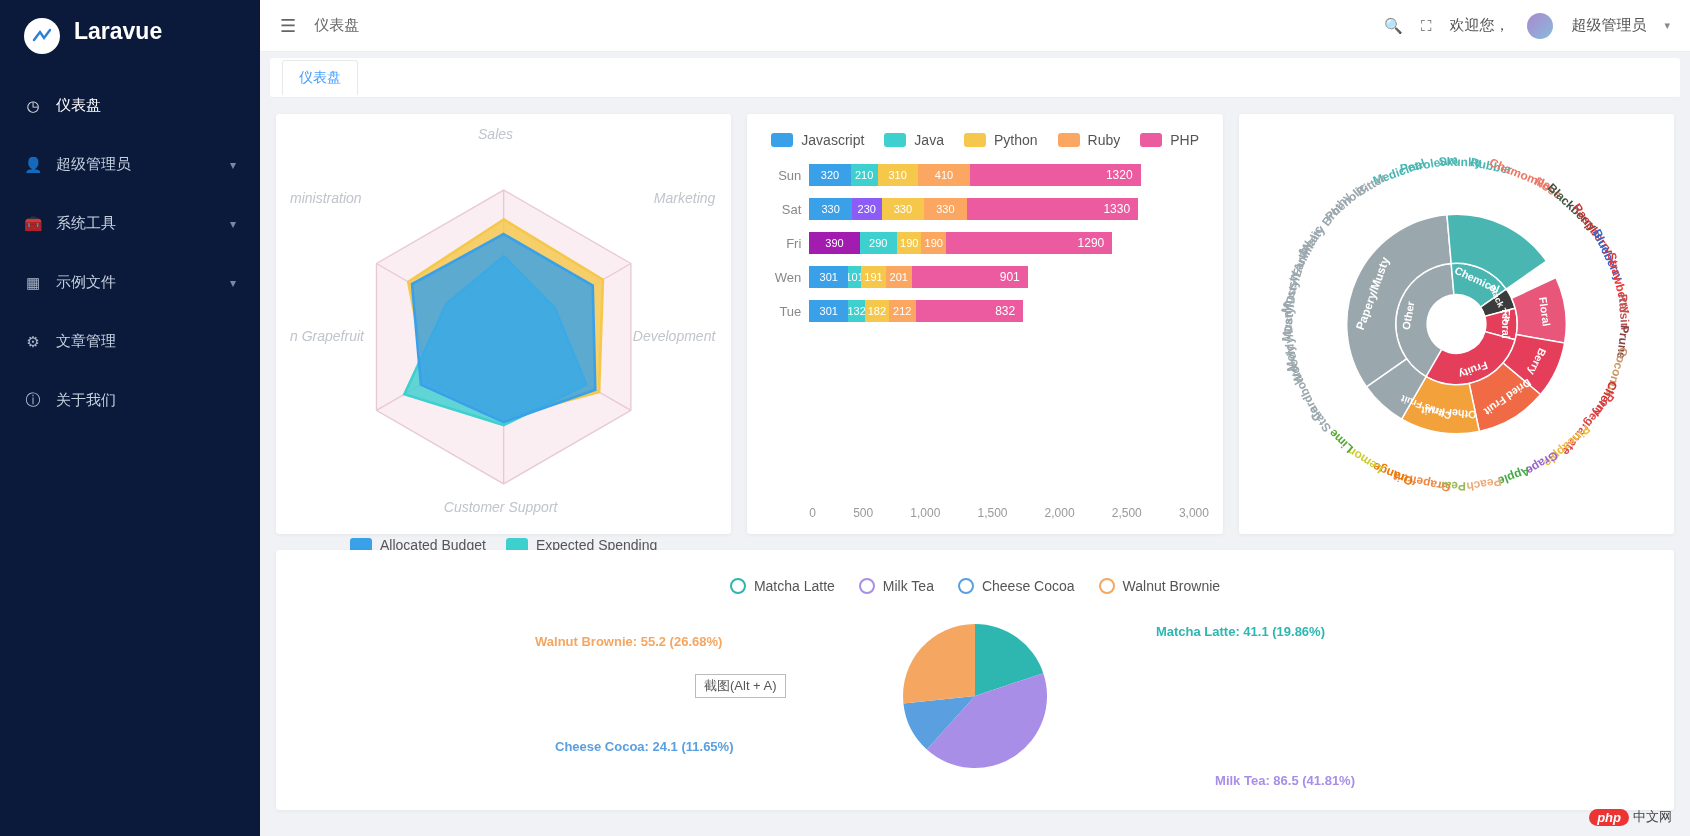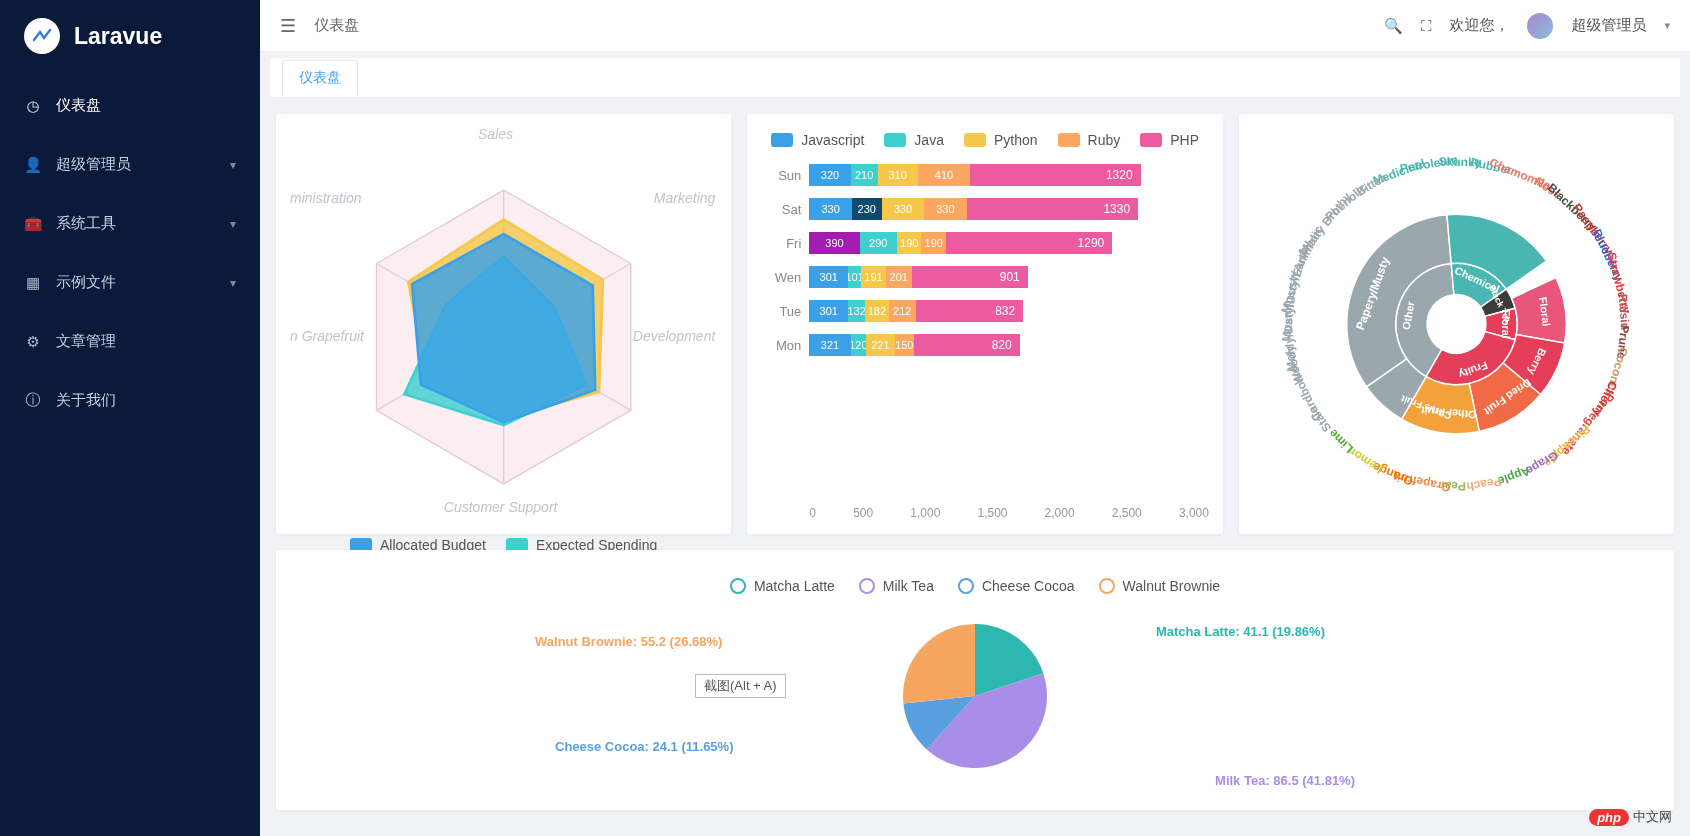--- a/index.html
+++ b/index.html
@@ -1,20 +1,20 @@
 <!DOCTYPE html>
 <html><head>
 <meta charset="utf-8">
 <style>
 * { box-sizing: border-box; margin: 0; padding: 0; }
 body { font-family: "Helvetica Neue", Arial, "Microsoft YaHei", sans-serif; background: #f0f2f5; overflow: hidden; height: 836px; width: 1690px; }
 
 .layout { display: flex; height: 100%; }
 .sidebar { width: 260px; background: #0b1a3a; color: #c6d1e0; display: flex; flex-direction: column; flex-shrink: 0; }
-.logo-row { display: flex; align-items: center; padding: 18px 24px 22px; gap: 14px; }
+.logo-row { display: flex; padding: 18px 24px 22px; gap: 14px; }
 .logo-circle { width: 36px; height: 36px; background: #fff; border-radius: 50%; display: flex; align-items: center; justify-content: center; color: #2b7fd6; font-weight: 800; font-size: 18px; }
 .brand { color: #fff; font-size: 23px; font-weight: 700; }
 .menu-item { display: flex; align-items: center; padding: 20px 24px; font-size: 15px; color: #c6d1e0; cursor: pointer; gap: 14px; }
 .menu-item .mi-icon { width: 18px; text-align: center; opacity: .85; }
 .menu-item .mi-chev { margin-left: auto; opacity: .6; font-size: 12px; }
 .menu-item.active { color: #fff; }
 
 .main { flex: 1; display: flex; flex-direction: column; background: #f0f2f5; min-width: 0; }
 .topbar { height: 52px; background: #fff; display: flex; align-items: center; padding: 0 20px; border-bottom: 1px solid #eee; gap: 18px; }
 .hamburger { font-size: 18px; color: #666; cursor: pointer; }
@@ -202,21 +202,21 @@
                   <div class="seg " style="width:6.77%;background:#3ed0cf">210</div>
                   <div class="seg " style="width:10.00%;background:#f5c84c">310</div>
                   <div class="seg " style="width:13.23%;background:#fba661">410</div>
                   <div class="seg last" style="width:42.58%;background:#ec5aa0">1320</div>
                 </div>
               </div>
               <div class="bar-row">
                 <div class="bar-day">Sat</div>
                 <div class="bar-stack">
                   <div class="seg " style="width:10.65%;background:#3aa1e8">330</div>
-                  <div class="seg " style="width:7.42%;background:#0c4a6e">230</div>
+                  <div class="seg " style="width:7.42%;background:#8b5cf6">230</div>
                   <div class="seg " style="width:10.65%;background:#f5c84c">330</div>
                   <div class="seg " style="width:10.65%;background:#fba661">330</div>
                   <div class="seg last" style="width:42.90%;background:#ec5aa0">1330</div>
                 </div>
               </div>
               <div class="bar-row">
                 <div class="bar-day">Fri</div>
                 <div class="bar-stack">
                   <div class="seg " style="width:12.58%;background:#a21caf">390</div>
                   <div class="seg " style="width:9.35%;background:#3ed0cf">290</div>
@@ -236,30 +236,20 @@
                 </div>
               </div>
               <div class="bar-row">
                 <div class="bar-day">Tue</div>
                 <div class="bar-stack">
                   <div class="seg " style="width:9.71%;background:#3aa1e8">301</div>
                   <div class="seg " style="width:4.26%;background:#3ed0cf">132</div>
                   <div class="seg " style="width:5.87%;background:#f5c84c">182</div>
                   <div class="seg " style="width:6.84%;background:#fba661">212</div>
                   <div class="seg last" style="width:26.84%;background:#ec5aa0">832</div>
-                </div>
-              </div>
-              <div class="bar-row">
-                <div class="bar-day">Mon</div>
-                <div class="bar-stack">
-                  <div class="seg " style="width:10.35%;background:#3aa1e8">321</div>
-                  <div class="seg " style="width:3.87%;background:#3ed0cf">120</div>
-                  <div class="seg " style="width:7.13%;background:#f5c84c">221</div>
-                  <div class="seg " style="width:4.84%;background:#fba661">150</div>
-                  <div class="seg last" style="width:26.45%;background:#ec5aa0">820</div>
                 </div>
               </div>
             </div>
           <div class="x-axis" id="xaxis">
               <span>0</span>
               <span>500</span>
               <span>1,000</span>
               <span>1,500</span>
               <span>2,000</span>
               <span>2,500</span>

